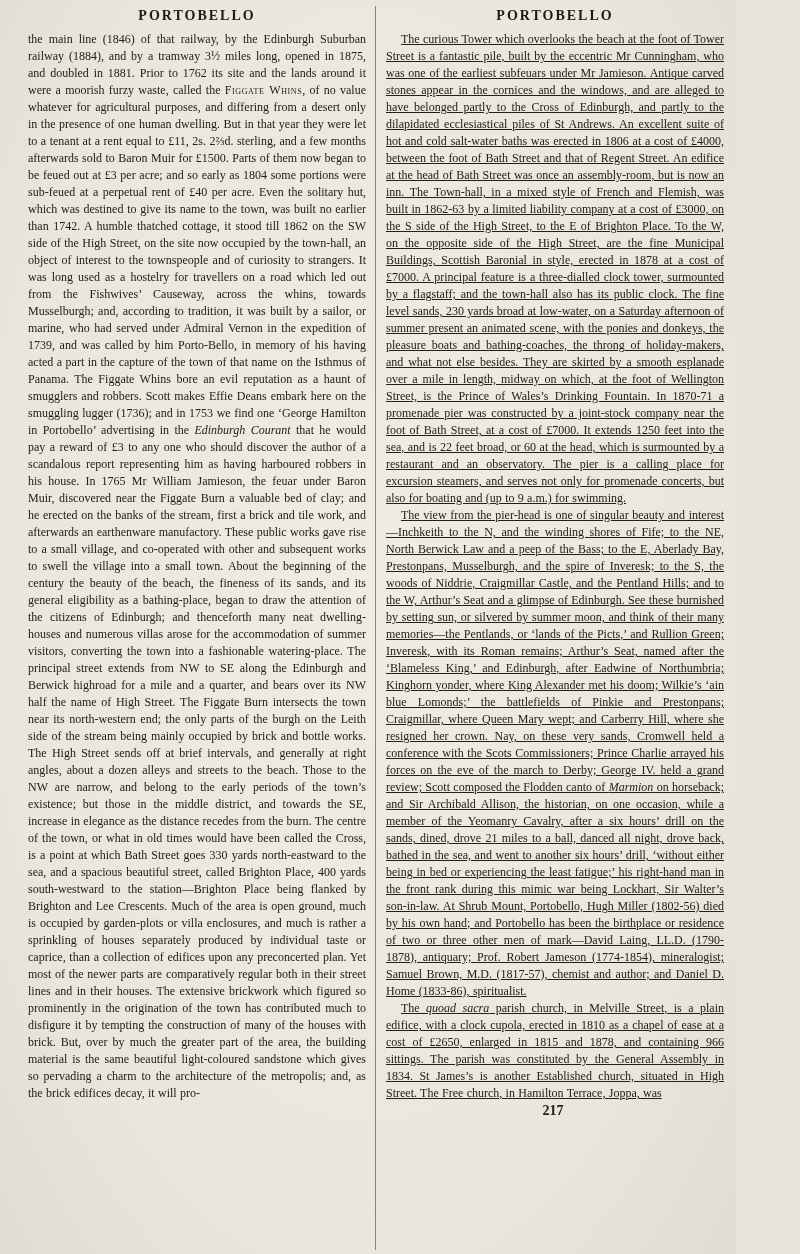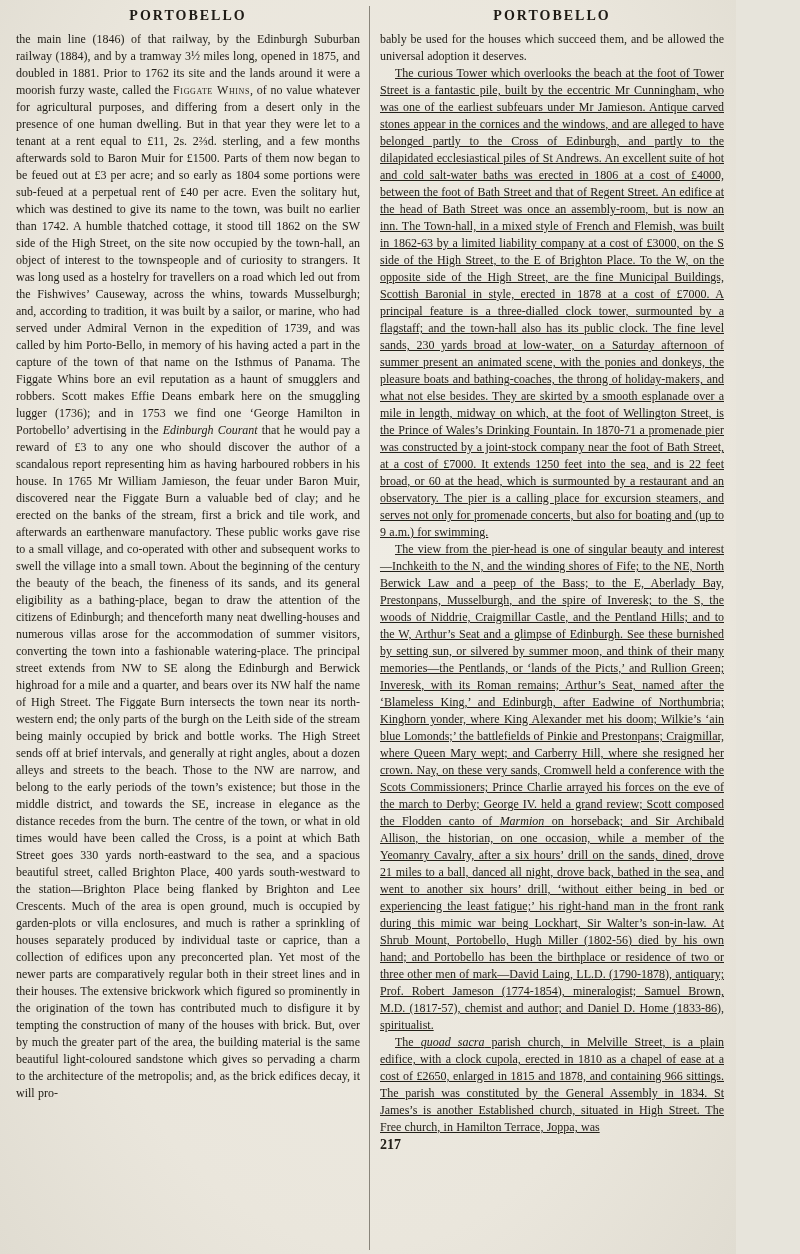--- a/index.html
+++ b/index.html
@@ -9,21 +9,21 @@
   }
   .sheet {
     position: relative;
     width: 736px;
     height: 1254px;
     box-sizing: border-box;
     background: radial-gradient(ellipse at 50% 45%, #efece4 0%, #eae6dc 70%, #e0dcd1 100%);
     font-family: "Liberation Serif", "DejaVu Serif", serif;
     color: #232019;
     overflow: hidden;
-    padding: 6px 12px 4px 16px;
+    padding: 6px 12px 4px 28px;
     display: flex;
   }
   .column {
     flex: 1 1 0;
     min-width: 0;
     overflow: hidden;
   }
   .col-left  { padding-right: 9px; }
   .col-right { padding-left: 10px; }
   .divider {
@@ -43,21 +43,21 @@
     margin: 0;
     text-align: justify;
     font-size: 12px;
     line-height: 17px;
     word-spacing: 0.3px;
   }
   p.body-par.indent { text-indent: 15px; text-decoration: underline; }
   .sc { font-variant: small-caps; letter-spacing: 0.6px; }
   .it { font-style: italic; }
   .page-number {
-    text-align: left;
+    text-align: center;
     font-weight: bold;
     font-size: 14px;
     padding-right: 4px;
     margin-top: 1px;
   }
 </style>
 </head>
 <body>
 
 <div class="sheet">
@@ -66,20 +66,19 @@
     <div class="col-text">
         <p class="body-par"><span>the main line (1846) of that railway, by the Edinburgh Suburban railway (1884), and by a tramway 3½ miles long, opened in 1875, and doubled in 1881.  Prior to 1762 its site and the lands around it were a moorish furzy waste, called the </span><span class="sc">Figgate Whins</span><span>, of no value whatever for agricultural purposes, and differing from a desert only in the presence of one human dwelling. But in that year they were let to a tenant at a rent equal to £11, 2s. 2⅔d. sterling, and a few months afterwards sold to Baron Muir for £1500.  Parts of them now began to be feued out at £3 per acre; and so early as 1804 some portions were sub-feued at a perpetual rent of £40 per acre.  Even the solitary hut, which was destined to give its name to the town, was built no earlier than 1742.  A humble thatched cottage, it stood till 1862 on the SW side of the High Street, on the site now occupied by the town-hall, an object of interest to the townspeople and of curiosity to strangers.  It was long used as a hostelry for travellers on a road which led out from the Fishwives’ Causeway, across the whins, towards Musselburgh; and, according to tradition, it was built by a sailor, or marine, who had served under Admiral Vernon in the expedition of 1739, and was called by him Porto-Bello, in memory of his having acted a part in the capture of the town of that name on the Isthmus of Panama.  The Figgate Whins bore an evil reputation as a haunt of smugglers and robbers.  Scott makes Effie Deans embark here on the smuggling lugger (1736); and in 1753 we find one ‘George Hamilton in Portobello’ advertising in the </span><span class="it">Edinburgh Courant</span><span> that he would pay a reward of £3 to any one who should discover the author of a scandalous report representing him as having harboured robbers in his house.  In 1765 Mr William Jamieson, the feuar under Baron Muir, discovered near the Figgate Burn a valuable bed of clay; and he erected on the banks of the stream, first a brick and tile work, and afterwards an earthenware manufactory.  These public works gave rise to a small village, and co-operated with other and subsequent works to swell the village into a small town.  About the beginning of the century the beauty of the beach, the fineness of its sands, and its general eligibility as a bathing-place, began to draw the attention of the citizens of Edinburgh; and thenceforth many neat dwelling-houses and numerous villas arose for the accommodation of summer visitors, converting the town into a fashionable watering-place. The principal street extends from NW to SE along the Edinburgh and Berwick highroad for a mile and a quarter, and bears over its NW half the name of High Street. The Figgate Burn intersects the town near its north-western end; the only parts of the burgh on the Leith side of the stream being mainly occupied by brick and bottle works.  The High Street sends off at brief intervals, and generally at right angles, about a dozen alleys and streets to the beach.  Those to the NW are narrow, and belong to the early periods of the town’s existence; but those in the middle district, and towards the SE, increase in elegance as the distance recedes from the burn.  The centre of the town, or what in old times would have been called the Cross, is a point at which Bath Street goes 330 yards north-eastward to the sea, and a spacious beautiful street, called Brighton Place, 400 yards south-westward to the station—Brighton Place being flanked by Brighton and Lee Crescents. Much of the area is open ground, much is occupied by garden-plots or villa enclosures, and much is rather a sprinkling of houses separately produced by individual taste or caprice, than a collection of edifices upon any preconcerted plan.  Yet most of the newer parts are comparatively regular both in their street lines and in their houses.  The extensive brickwork which figured so prominently in the origination of the town has contributed much to disfigure it by tempting the construction of many of the houses with brick.  But, over by much the greater part of the area, the building material is the same beautiful light-coloured sandstone which gives so pervading a charm to the architecture of the metropolis; and, as the brick edifices decay, it will pro-</span></p>
       </div>
   </div>
 
   <div class="divider"></div>
 
   <div class="column col-right">
     <div class="col-header">PORTOBELLO</div>
     <div class="col-text">
-        <p class="body-par"><span>bably be used for the houses which succeed them, and be allowed the universal adoption it deserves.</span></p>
         <p class="body-par indent"><span>The curious Tower which overlooks the beach at the foot of Tower Street is a fantastic pile, built by the eccentric Mr Cunningham, who was one of the earliest subfeuars under Mr Jamieson.  Antique carved stones appear in the cornices and the windows, and are alleged to have belonged partly to the Cross of Edinburgh, and partly to the dilapidated ecclesiastical piles of St Andrews.  An excellent suite of hot and cold salt-water baths was erected in 1806 at a cost of £4000, between the foot of Bath Street and that of Regent Street.  An edifice at the head of Bath Street was once an assembly-room, but is now an inn.  The Town-hall, in a mixed style of French and Flemish, was built in 1862-63 by a limited liability company at a cost of £3000, on the S side of the High Street, to the E of Brighton Place. To the W, on the opposite side of the High Street, are the fine Municipal Buildings, Scottish Baronial in style, erected in 1878 at a cost of £7000.  A principal feature is a three-dialled clock tower, surmounted by a flagstaff; and the town-hall also has its public clock.  The fine level sands, 230 yards broad at low-water, on a Saturday afternoon of summer present an animated scene, with the ponies and donkeys, the pleasure boats and bathing-coaches, the throng of holiday-makers, and what not else besides.  They are skirted by a smooth esplanade over a mile in length, midway on which, at the foot of Wellington Street, is the Prince of Wales’s Drinking Fountain.  In 1870-71 a promenade pier was constructed by a joint-stock company near the foot of Bath Street, at a cost of £7000.  It extends 1250 feet into the sea, and is 22 feet broad, or 60 at the head, which is surmounted by a restaurant and an observatory.  The pier is a calling place for excursion steamers, and serves not only for promenade concerts, but also for boating and (up to 9 a.m.) for swimming.</span></p>
         <p class="body-par indent"><span>The view from the pier-head is one of singular beauty and interest—Inchkeith to the N, and the winding shores of Fife; to the NE, North Berwick Law and a peep of the Bass; to the E, Aberlady Bay, Prestonpans, Musselburgh, and the spire of Inveresk; to the S, the woods of Niddrie, Craigmillar Castle, and the Pentland Hills; and to the W, Arthur’s Seat and a glimpse of Edinburgh. See these burnished by setting sun, or silvered by summer moon, and think of their many memories—the Pentlands, or ‘lands of the Picts,’ and Rullion Green; Inveresk, with its Roman remains; Arthur’s Seat, named after the ‘Blameless King,’ and Edinburgh, after Eadwine of Northumbria; Kinghorn yonder, where King Alexander met his doom; Wilkie’s ‘ain blue Lomonds;’ the battlefields of Pinkie and Prestonpans; Craigmillar, where Queen Mary wept; and Carberry Hill, where she resigned her crown.  Nay, on these very sands, Cromwell held a conference with the Scots Commissioners; Prince Charlie arrayed his forces on the eve of the march to Derby; George IV. held a grand review; Scott composed the Flodden canto of </span><span class="it">Marmion</span><span> on horseback; and Sir Archibald Allison, the historian, on one occasion, while a member of the Yeomanry Cavalry, after a six hours’ drill on the sands, dined, drove 21 miles to a ball, danced all night, drove back, bathed in the sea, and went to another six hours’ drill, ‘without either being in bed or experiencing the least fatigue;’ his right-hand man in the front rank during this mimic war being Lockhart, Sir Walter’s son-in-law.  At Shrub Mount, Portobello, Hugh Miller (1802-56) died by his own hand; and Portobello has been the birthplace or residence of two or three other men of mark—David Laing, LL.D. (1790-1878), antiquary; Prof. Robert Jameson (1774-1854), mineralogist; Samuel Brown, M.D. (1817-57), chemist and author; and Daniel D. Home (1833-86), spiritualist.</span></p>
         <p class="body-par indent"><span>The </span><span class="it">quoad sacra</span><span> parish church, in Melville Street, is a plain edifice, with a clock cupola, erected in 1810 as a chapel of ease at a cost of £2650, enlarged in 1815 and 1878, and containing 966 sittings.  The parish was constituted by the General Assembly in 1834.  St James’s is another Established church, situated in High Street. The Free church, in Hamilton Terrace, Joppa, was</span></p>
       </div>
     <div class="page-number">217</div>
   </div>
 </div>
 
 </body></html>

